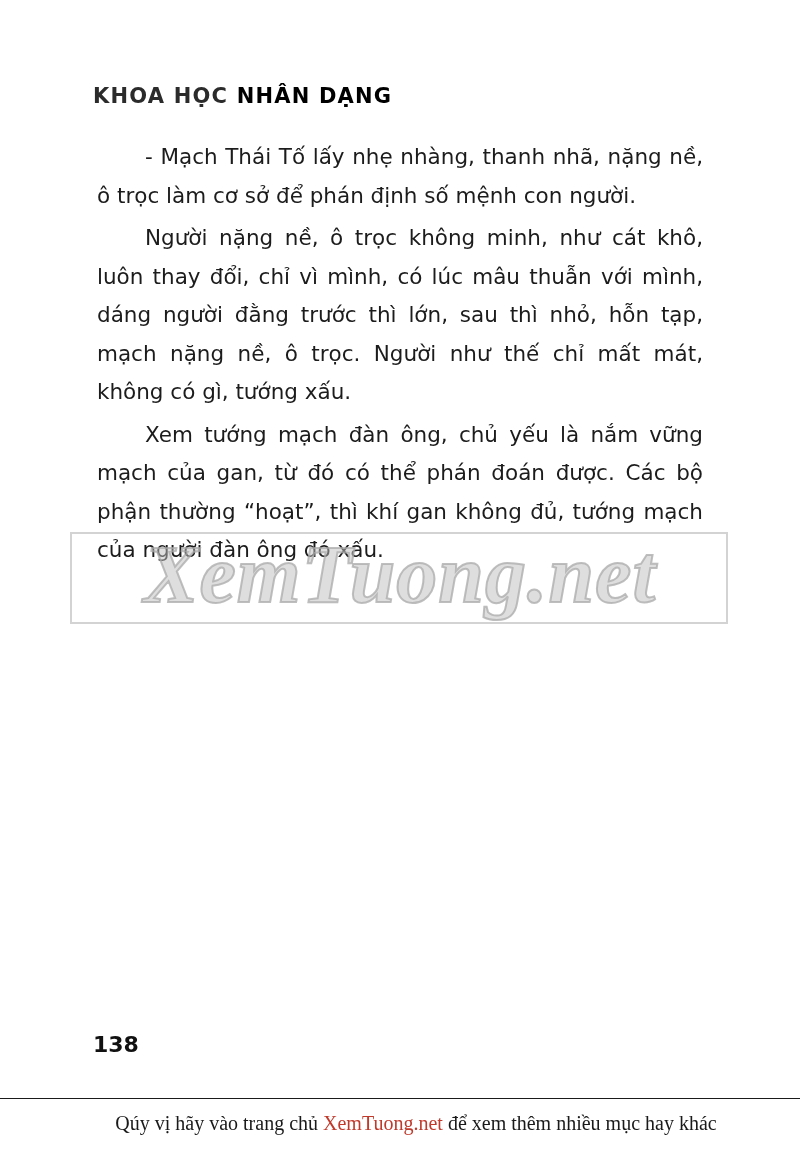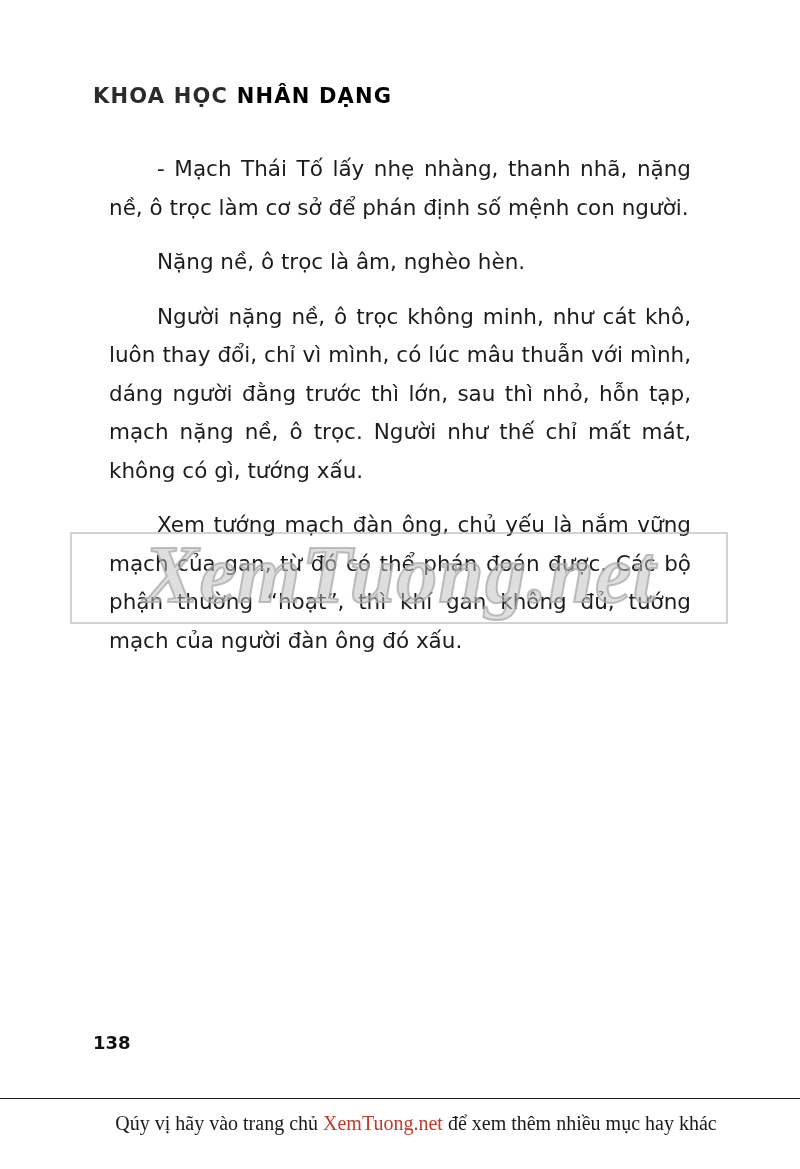--- a/index.html
+++ b/index.html
@@ -43,28 +43,28 @@
     position: absolute;
     left: 93px;
     top: 134px;
     width: 614px;
     font-size: 21.5px;
     line-height: 38.5px;
     text-align: justify;
     color: #1c1c1c;
   }
   .body-text p {
-    margin: 16px;
+    margin: 4px;
     text-indent: 48px;
   }
   .page-number {
     position: absolute;
     left: 93px;
     top: 1032px;
-    font-size: 18px;
+    font-size: 22px;
     font-weight: bold;
     color: #111111;
   }
   .footer-rule {
     position: absolute;
     left: 0;
     top: 1098px;
     width: 800px;
     height: 1px;
     background: #1a1a1a;
@@ -121,21 +121,20 @@
 <body>
 
 <div class="page">
 
   <div class="header">
     <span class="h-light">KHOA HỌC </span><span class="h-strong">NHÂN DẠNG</span>
   </div>
 
   <div class="body-text">
     <p>- Mạch Thái Tố lấy nhẹ nhàng, thanh nhã, nặng nề, ô trọc làm cơ sở để phán định số mệnh con người.</p>
-    <p>Nặng nề, ô trọc là âm, nghèo hèn.</p>
     <p>Người nặng nề, ô trọc không minh, như cát khô, luôn thay đổi, chỉ vì mình, có lúc mâu thuẫn với mình, dáng người đằng trước thì lớn, sau thì nhỏ, hỗn tạp, mạch nặng nề, ô trọc. Người như thế chỉ mất mát, không có gì, tướng xấu.</p>
     <p>Xem tướng mạch đàn ông, chủ yếu là nắm vững mạch của gan, từ đó có thể phán đoán được. Các bộ phận thường “hoạt”, thì khí gan không đủ, tướng mạch của người đàn ông đó xấu.</p>
   </div>
 
   <div class="watermark">
     <div class="wm-box"></div>
     <div class="wm-text">XemTuong.net</div>
   </div>
 
   <div class="page-number">138</div>

